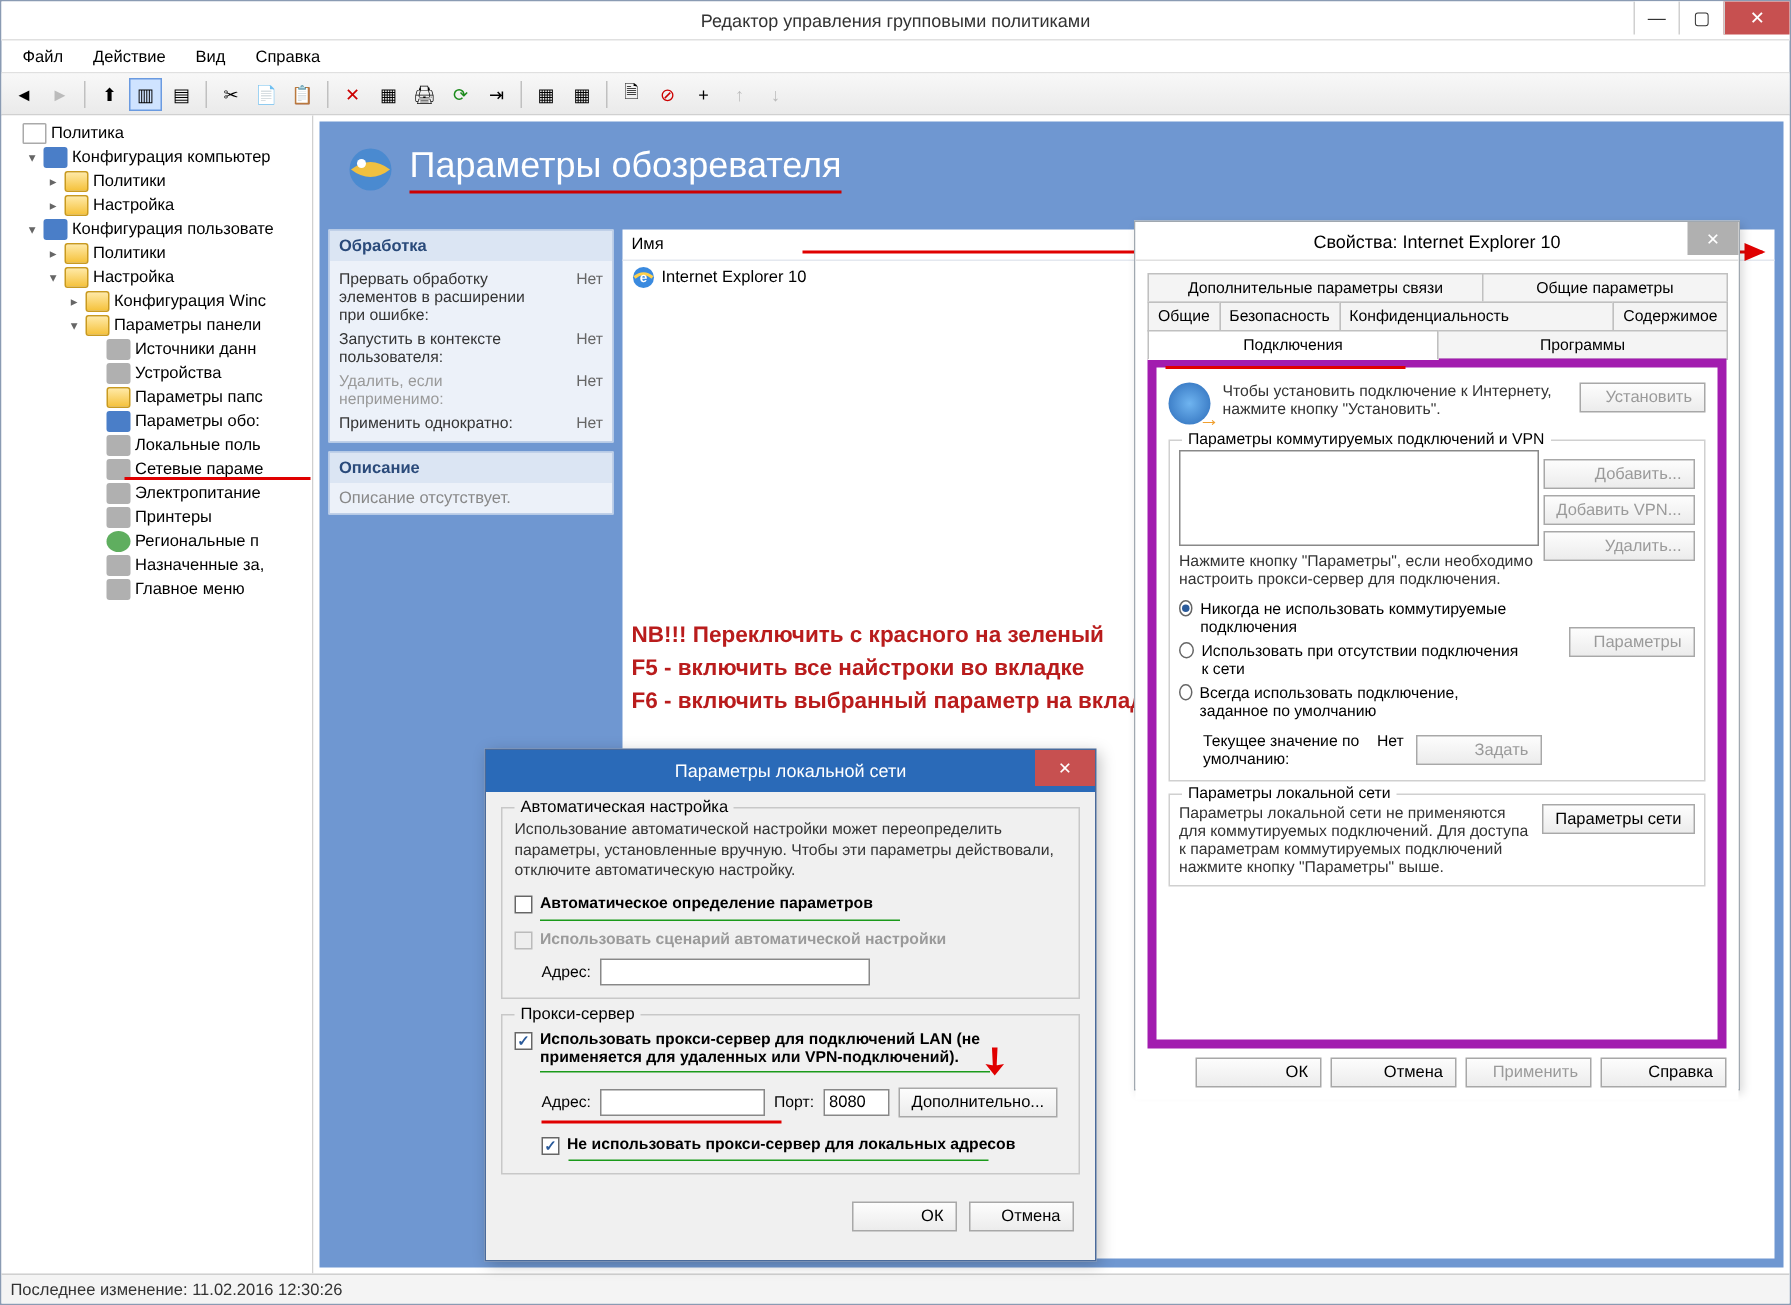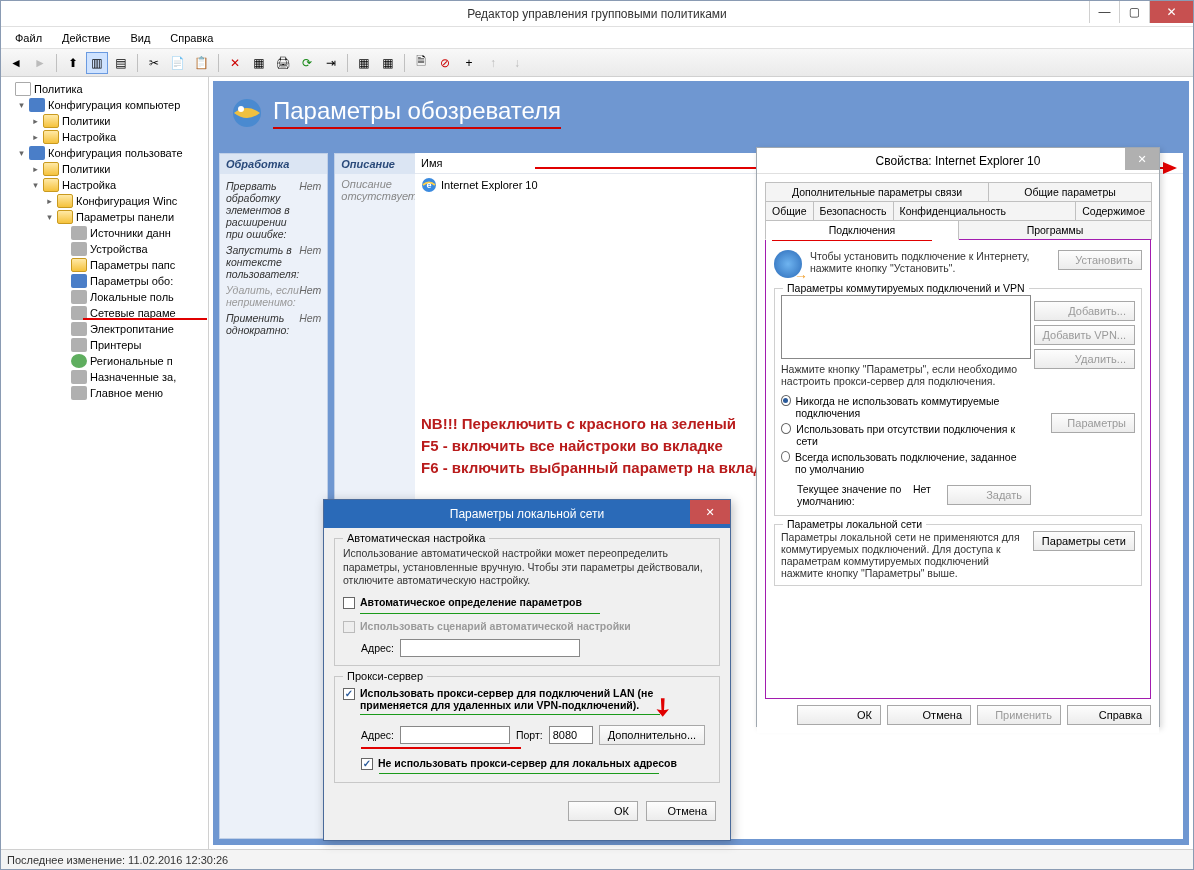--- a/index.html
+++ b/index.html
@@ -28,21 +28,21 @@
 .ic-blue { background: #4a7ec8; border-radius: 2px; }
 .ic-green { background: #5fae5f; border-radius: 50%; }
 .ic-grey { background: #b0b0b0; border-radius: 2px; }
 .content { flex: 1; position: relative; background: #fff; overflow: hidden; }
 .content-inner { position: absolute; left: 4px; top: 4px; right: 4px; bottom: 4px; }
 .blue-panel { background: #6f97d1; padding: 6px; height: 100%; position: relative; }
 .blue-header { display: flex; align-items: center; gap: 8px; padding: 8px 10px 18px 10px; }
 .blue-header .hicon { width: 36px; height: 36px; display: flex; align-items: center; justify-content: center; font-size: 24px; }
 .blue-header .htext { color: #fff; font-size: 24px; font-weight: 400; border-bottom: 2px solid #c00; padding-bottom: 2px; }
 .blue-cols { display: flex; gap: 6px; position: absolute; top: 72px; left: 6px; right: 6px; bottom: 6px; }
-.left-box { width: 190px; display: flex; flex-direction: row; gap: 6px; font-style: italic; }
+.left-box { width: 190px; display: flex; flex-direction: column; gap: 6px; }
 .box { background: #ecf1f9; border: 1px solid #c0d0e8; }
 .box-title { background: #dbe5f3; padding: 4px 6px; font-weight: bold; color: #2a4a7a; font-size: 11px; }
 .box-body { padding: 4px 6px; font-size: 11px; color: #333; }
 .kv-row { display: flex; justify-content: space-between; padding: 2px 0; }
 .kv-row .k { color: #333; font-size: 10.5px; max-width: 130px; }
 .kv-row .v { color: #666; font-size: 10.5px; }
 .kv-row.dim .k { color: #999; }
 .mid-col { flex: 1; background: #fff; position: relative; }
 .mid-header { display: flex; padding: 4px 2px; font-size: 11px; border-bottom: 1px solid #e4e8ef; }
 .mid-header .col-name { flex: 1; padding-left: 4px; }
@@ -60,21 +60,21 @@
 
 .props-dialog { position: absolute; top: 146px; right: 33px; width: 404px; height: 580px; background: #fff; border: 1px solid #a0a8b0; box-shadow: 2px 2px 6px rgba(0,0,0,0.15); }
 .props-title { height: 26px; background: #fff; display: flex; align-items: center; justify-content: center; position: relative; border-bottom: 1px solid #e0e0e0; }
 .props-title .t { font-size: 12px; }
 .props-title .close { position: absolute; right: 0; top: 0; width: 34px; height: 22px; background: #b0b0b0; color: #fff; display: flex; align-items: center; justify-content: center; }
 .props-body { padding: 8px; background: #fff; }
 .tabs { display: flex; flex-wrap: wrap; }
 .tab { border: 1px solid #c0c0c0; padding: 3px 6px; font-size: 10.5px; background: #f4f4f4; margin-right: -1px; margin-bottom: -1px; white-space: nowrap; }
 .tab.row1 { flex: 1; text-align: center; }
 .tab.active { background: #fff; border-bottom: 1px solid #fff; position: relative; z-index: 2; }
-.tab-content { border: 1px solid #a21caf; padding: 10px 8px 8px 8px; height: 460px; position: relative; }
+.tab-content { border: 6px solid #a21caf; padding: 10px 8px 8px 8px; height: 460px; position: relative; }
 .tab-underline { position: absolute; top: -1px; left: 6px; width: 160px; height: 2px; background: #e00000; }
 .conn-row { display: flex; gap: 8px; align-items: flex-start; margin-bottom: 10px; }
 .globe { width: 28px; height: 28px; background: radial-gradient(circle,#6fb4f0,#2a6ab8); border-radius: 50%; position: relative; flex-shrink: 0; }
 .globe::after { content: "→"; position: absolute; right: -6px; bottom: -4px; color: #f0a030; font-weight: bold; font-size: 14px; }
 .conn-text { flex: 1; font-size: 10.5px; color: #333; }
 .wbtn { border: 1px solid #a8a8a8; background: linear-gradient(#fdfdfd,#ececec); padding: 3px 8px; font-size: 11px; min-width: 84px; text-align: right; }
 .wbtn.dis { color: #9a9a9a; }
 .fieldset { border: 1px solid #d0d0d0; padding: 6px; margin-bottom: 8px; position: relative; }
 .fieldset .legend { position: absolute; top: -7px; left: 8px; background: #fff; padding: 0 4px; font-size: 10.5px; }
 .dial-list { border: 1px solid #888; height: 64px; margin-bottom: 4px; background: #fff; }

